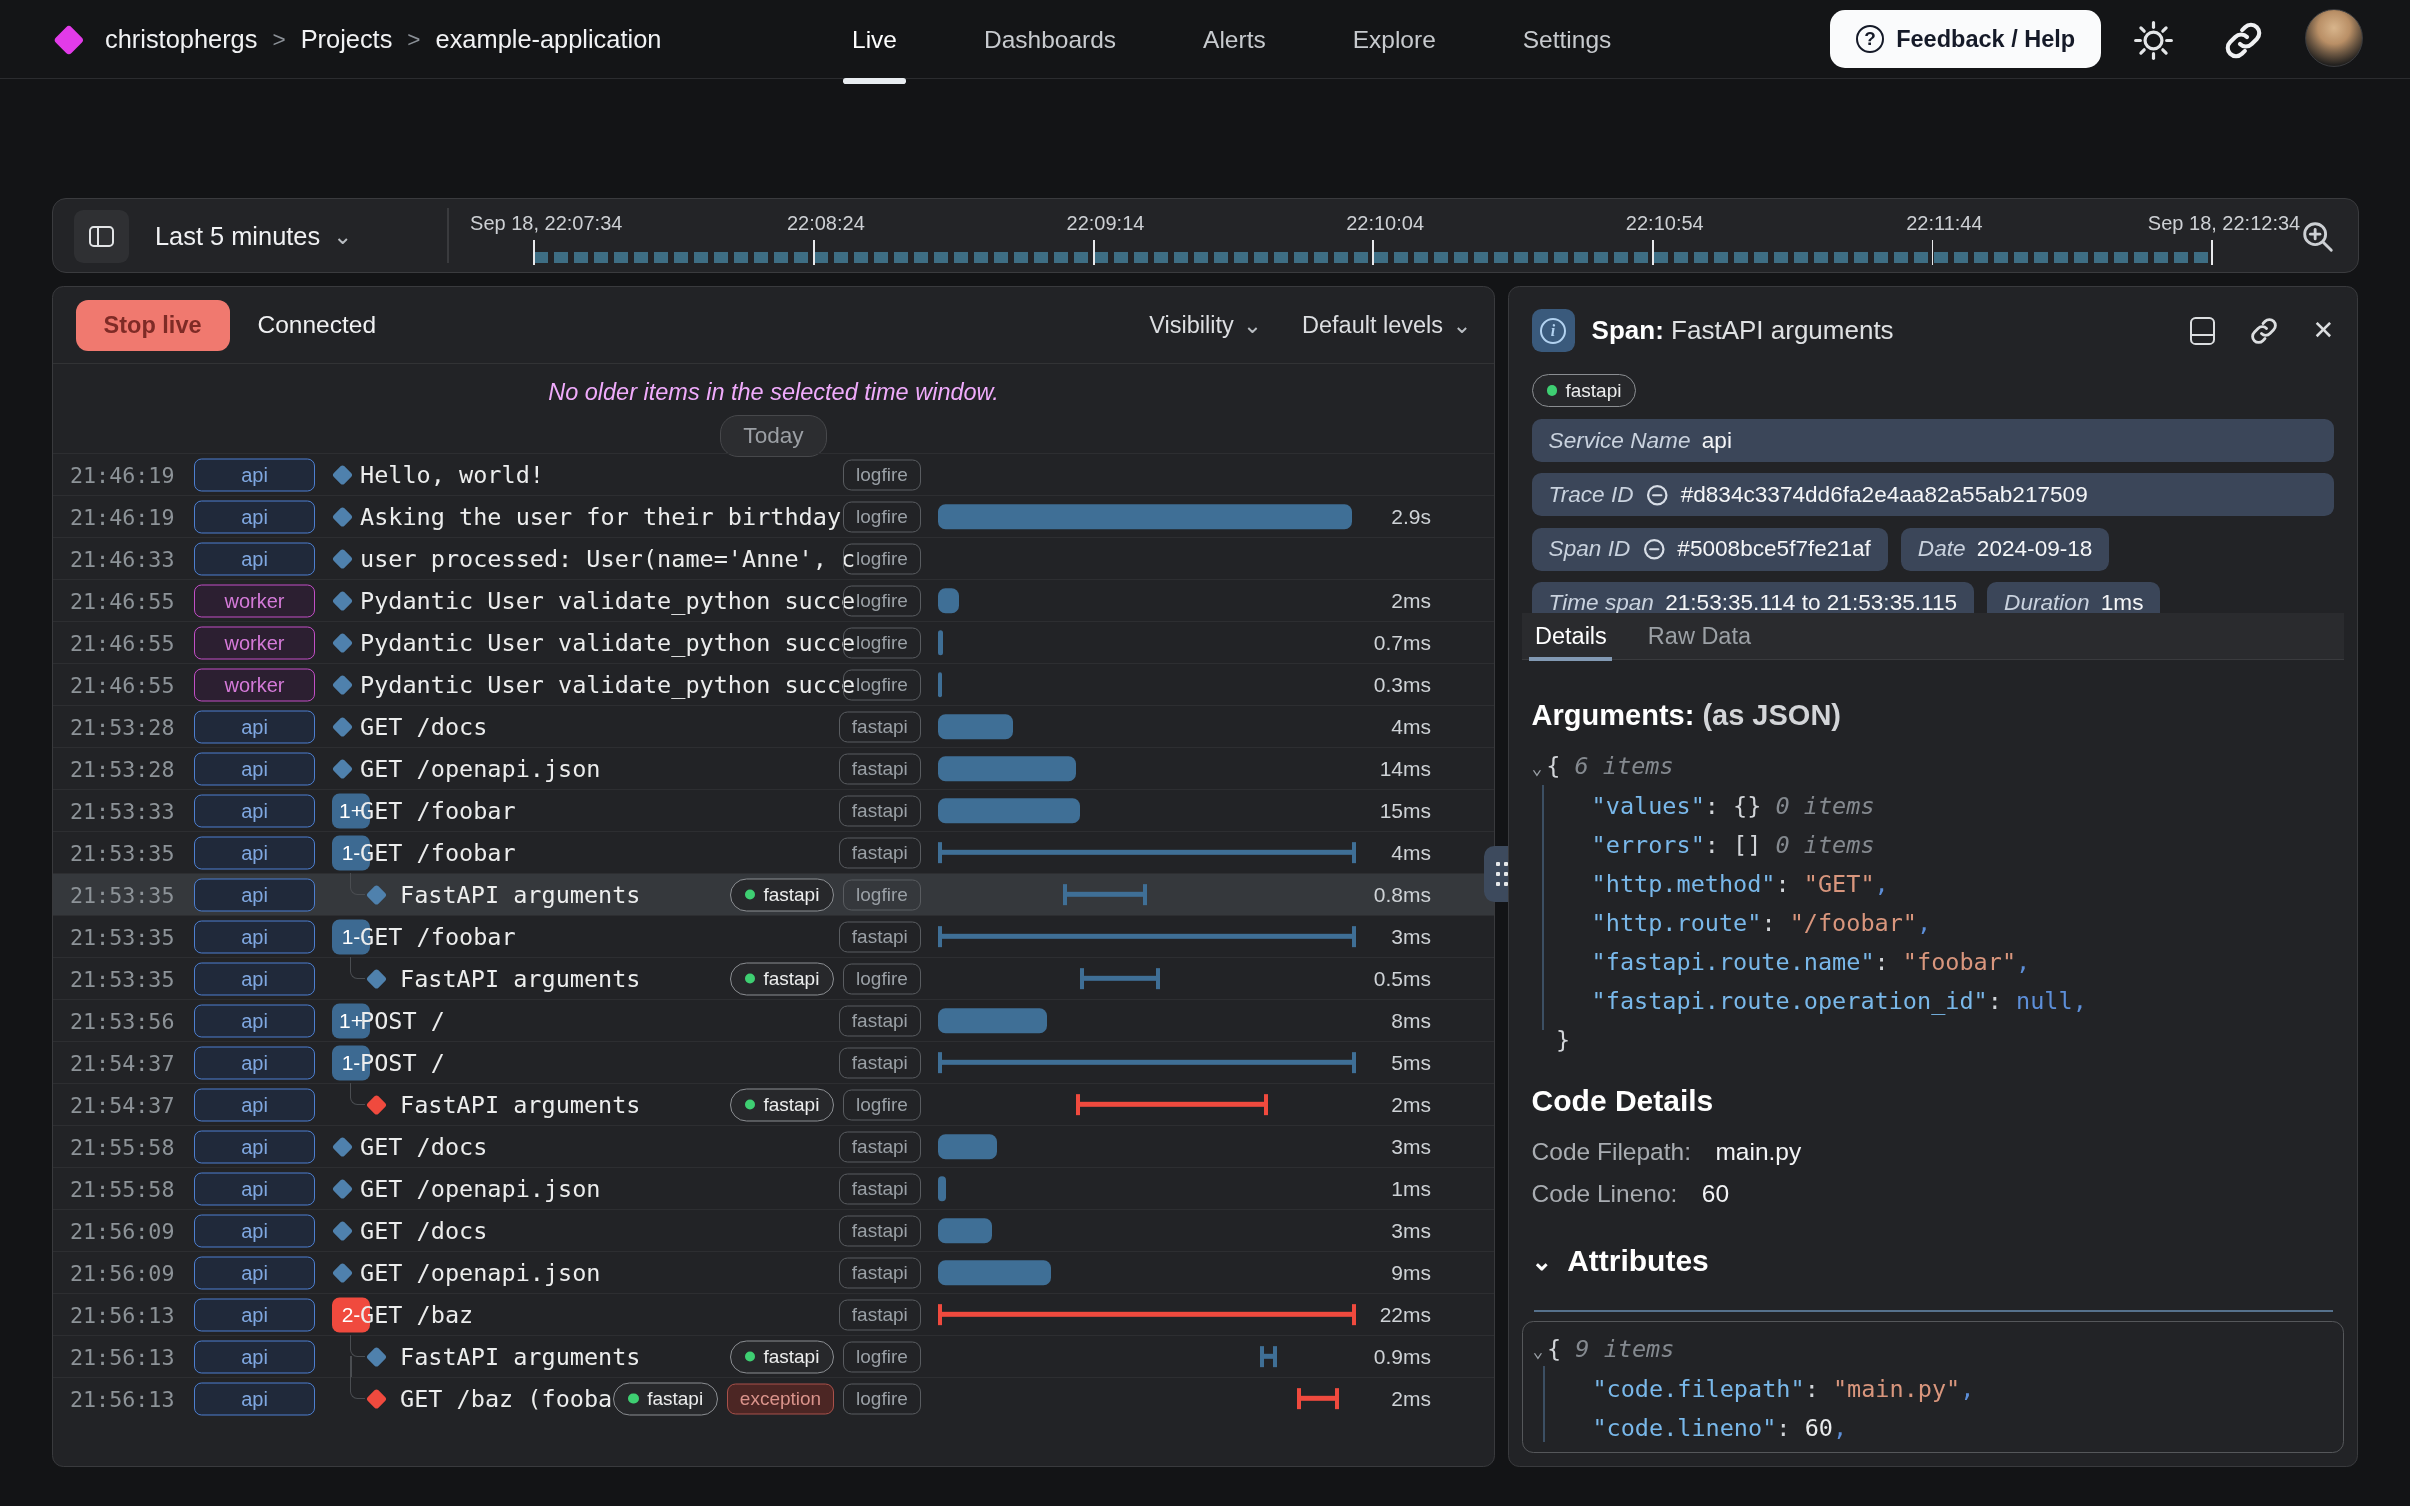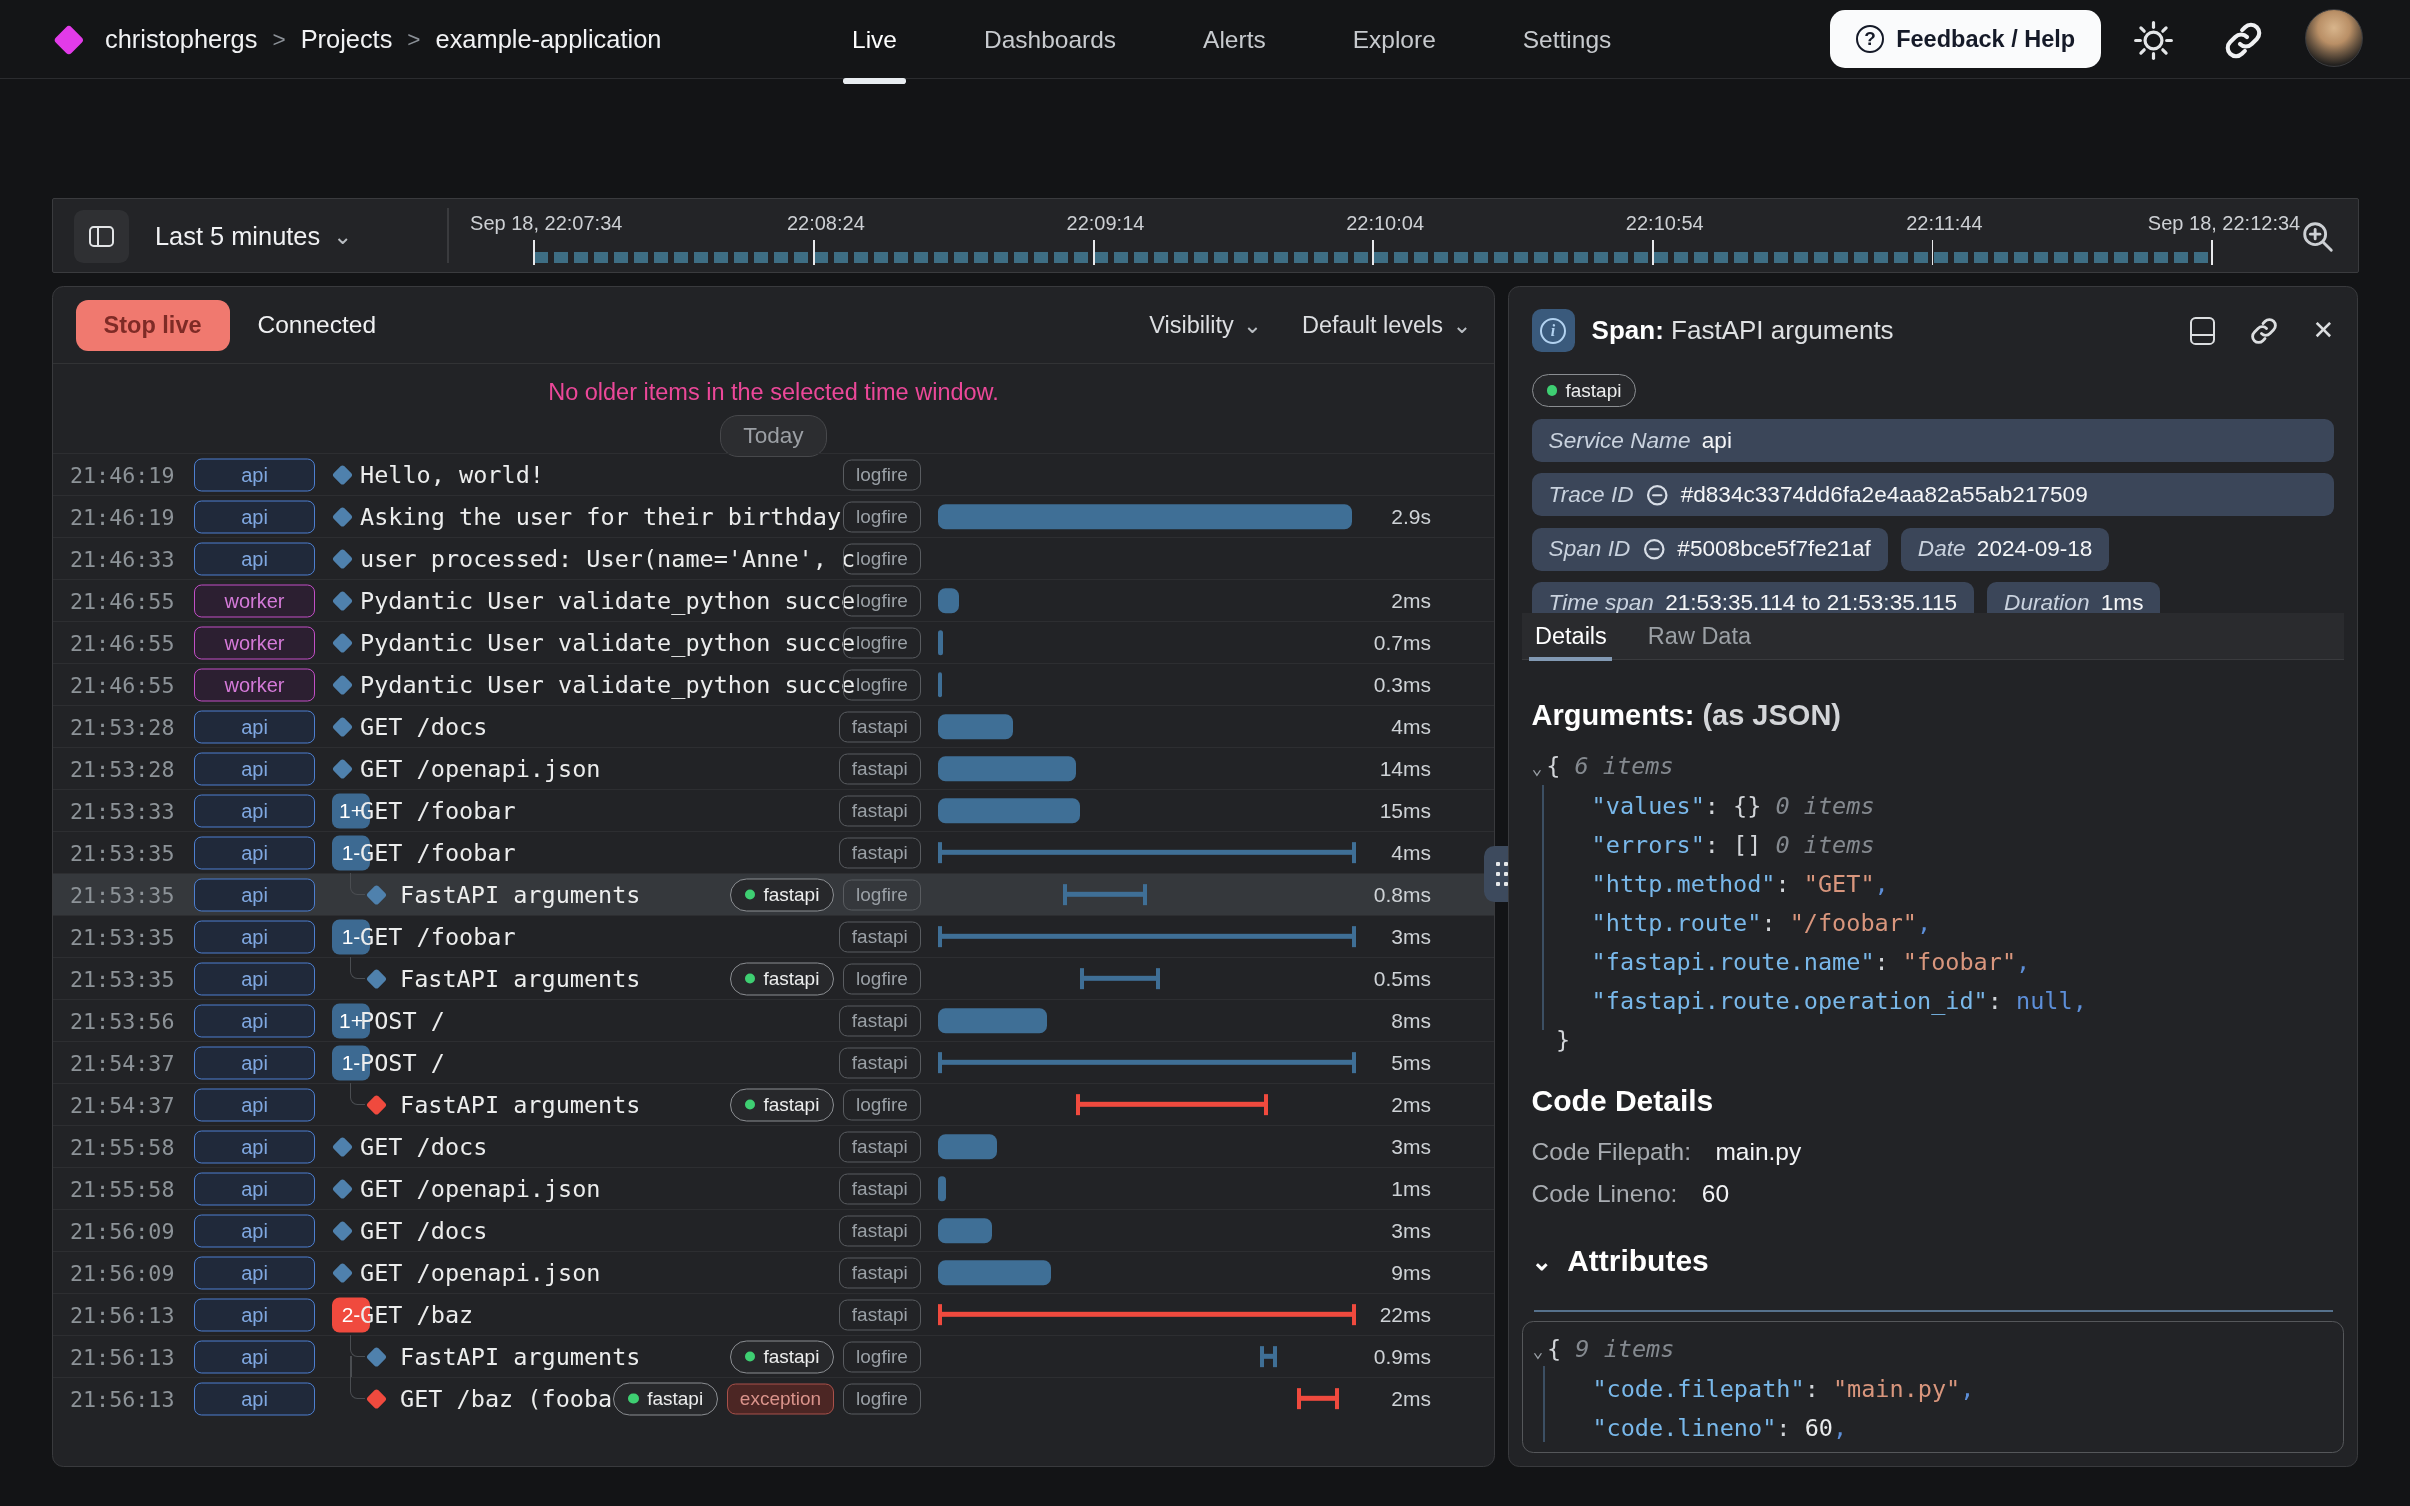--- a/index.html
+++ b/index.html
@@ -40,21 +40,21 @@
   .sql-input::placeholder{ color:#9aa0a6; }
   .icon-search{ position:relative; width:28px; height:28px; margin-right:38px; cursor:pointer; }
   .icon-search::before{ content:""; position:absolute; left:0; top:0; width:21px; height:21px;
     border:3.3px solid #d6d9dc; border-radius:50%; }
   .icon-search::after{ content:""; position:absolute; left:20px; top:21px; width:9.4px; height:3.3px;
     background:#d6d9dc; transform:rotate(45deg); border-radius:1.9px; }
   .icon-dots{ width:7.5px; height:7.5px; border-radius:50%; background:#d6d9dc;
     box-shadow:13px 0 0 #d6d9dc, 26px 0 0 #d6d9dc; margin-right:21px; cursor:pointer; }
   
   .time-bar{ position:absolute; left:52px; top:198px; width:2307px; height:75px;
-    background:#232427; border:1.9px solid #3a3b3e; border-radius:2px; }
+    background:#232427; border:1.9px solid #3a3b3e; border-radius:14px; }
   .side-toggle{ position:absolute; left:21px; top:11.3px; width:55px; height:53px; background:#2f3033;
     border-radius:9.4px; cursor:pointer; display:flex; align-items:center; justify-content:center; }
   .side-toggle .glyph{ width:24.5px; height:21px; border:2.4px solid #e2e4e6; border-radius:4.7px; position:relative; }
   .side-toggle .glyph::before{ content:""; position:absolute; left:5.6px; top:0; bottom:0; width:2.4px; background:#e2e4e6; }
   .range-label{ position:absolute; left:102px; top:0; height:75px; display:flex; align-items:center; gap:13px;
     font-size:25.4px; color:#f0f1f3; cursor:pointer; }
   .chev{ color:#b9bdc2; font-size:22.6px; }
   .tb-divider{ position:absolute; left:394px; top:9.4px; bottom:9.4px; width:1.9px; background:#3a3b3e; }
   .timeline{ position:absolute; left:414px; top:0; width:1817px; height:75px; }
   .tl-dashes{ position:absolute; left:3.7%; width:92.4%; bottom:11.3px; height:10.4px;
@@ -68,21 +68,21 @@
   .left-panel{ position:absolute; left:52px; top:286px; width:1443px; height:1181px;
     background:#222326; border:1.9px solid #393a3d; border-radius:11.3px; overflow:hidden; }
   .lp-header{ position:relative; height:77px; border-bottom:1.9px solid #323335;
     display:flex; align-items:center; padding:0 22.6px; }
   .stop-live{ height:51px; padding:0 28px; background:#f0796f; color:#7e2b26; font-weight:bold;
     font-size:23.5px; border:none; border-radius:12.2px; cursor:pointer; display:flex; align-items:center; }
   .connected{ margin-left:28px; font-size:24.5px; color:#f0f1f3; }
   .lp-header .spacer{ flex:1; }
   .hdr-drop{ display:flex; align-items:center; gap:9.4px; font-size:23.5px; color:#dcdee1; cursor:pointer; margin-left:40px; }
   .empty-block{ height:89px; position:relative; text-align:center; }
-  .empty-notice{ padding-top:15px; font-size:23.5px; color:#ec4899; }
+  .empty-notice{ padding-top:15px; font-size:23.5px; color:#f0abfc;font-style:italic; }
   .today-btn{ margin-top:9.4px; display:inline-block; padding:6.6px 22.6px; background:#2c2d30;
     border:1.9px solid #47484b; border-radius:18px; color:#9b9fa4; font-size:22.6px; cursor:pointer; }
   
   .rows{ position:relative; }
   .trow{ position:relative; height:42px; border-top:0.9px solid #2d2e31; cursor:pointer; }
   .trow.sel{ background:#35383c; }
   .r-time{ position:absolute; left:17px; top:50%; transform:translateY(-50%);
     font-family:"DejaVu Sans Mono", monospace; font-size:21.7px; color:#8d9398; }
   .r-svc{ position:absolute; left:141px; top:50%; transform:translateY(-50%);
     width:121px; height:33px; border-radius:7.5px; display:flex; align-items:center; justify-content:center;

